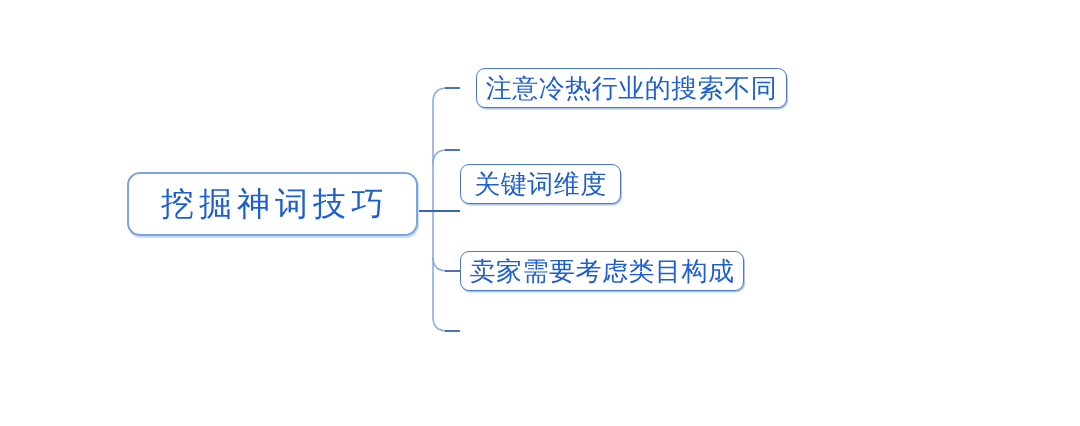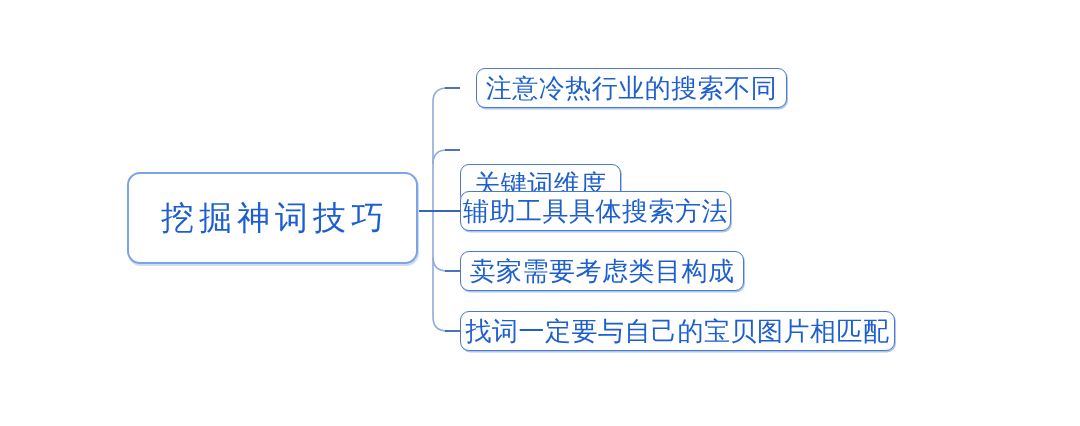--- a/index.html
+++ b/index.html
@@ -31,21 +31,21 @@
     align-items: center;
     justify-content: center;
     white-space: nowrap;
     color: #1e5fd0;
     cursor: default;
   }
   .root-node {
     left: 127px;
     top: 172px;
     width: 291px;
-    height: 92px;
+    height: 64px;
     border: 2px solid #7ca3e3;
     border-radius: 13px;
     box-shadow: 1px 2px 0 #cdddf4;
     font-size: 33px;
     letter-spacing: 5px;
     padding-left: 5px; 
   }
   .child-node {
     left: 460px;
     height: 40px;
@@ -86,25 +86,19 @@
   </div>
 
   <div class="node child-node child-1">
     <span>注意冷热行业的搜索不同</span>
   </div>
 
   <div class="node child-node child-2">
     <span>关键词维度</span>
   </div>
 
-  <div class="node child-node child-3">
-    <span>辅助工具具体搜索方法</span>
-  </div>
 
   <div class="node child-node child-4">
     <span>卖家需要考虑类目构成</span>
   </div>
 
-  <div class="node child-node child-5">
-    <span>找词一定要与自己的宝贝图片相匹配</span>
-  </div>
 
 </div>
 
 </body></html>

